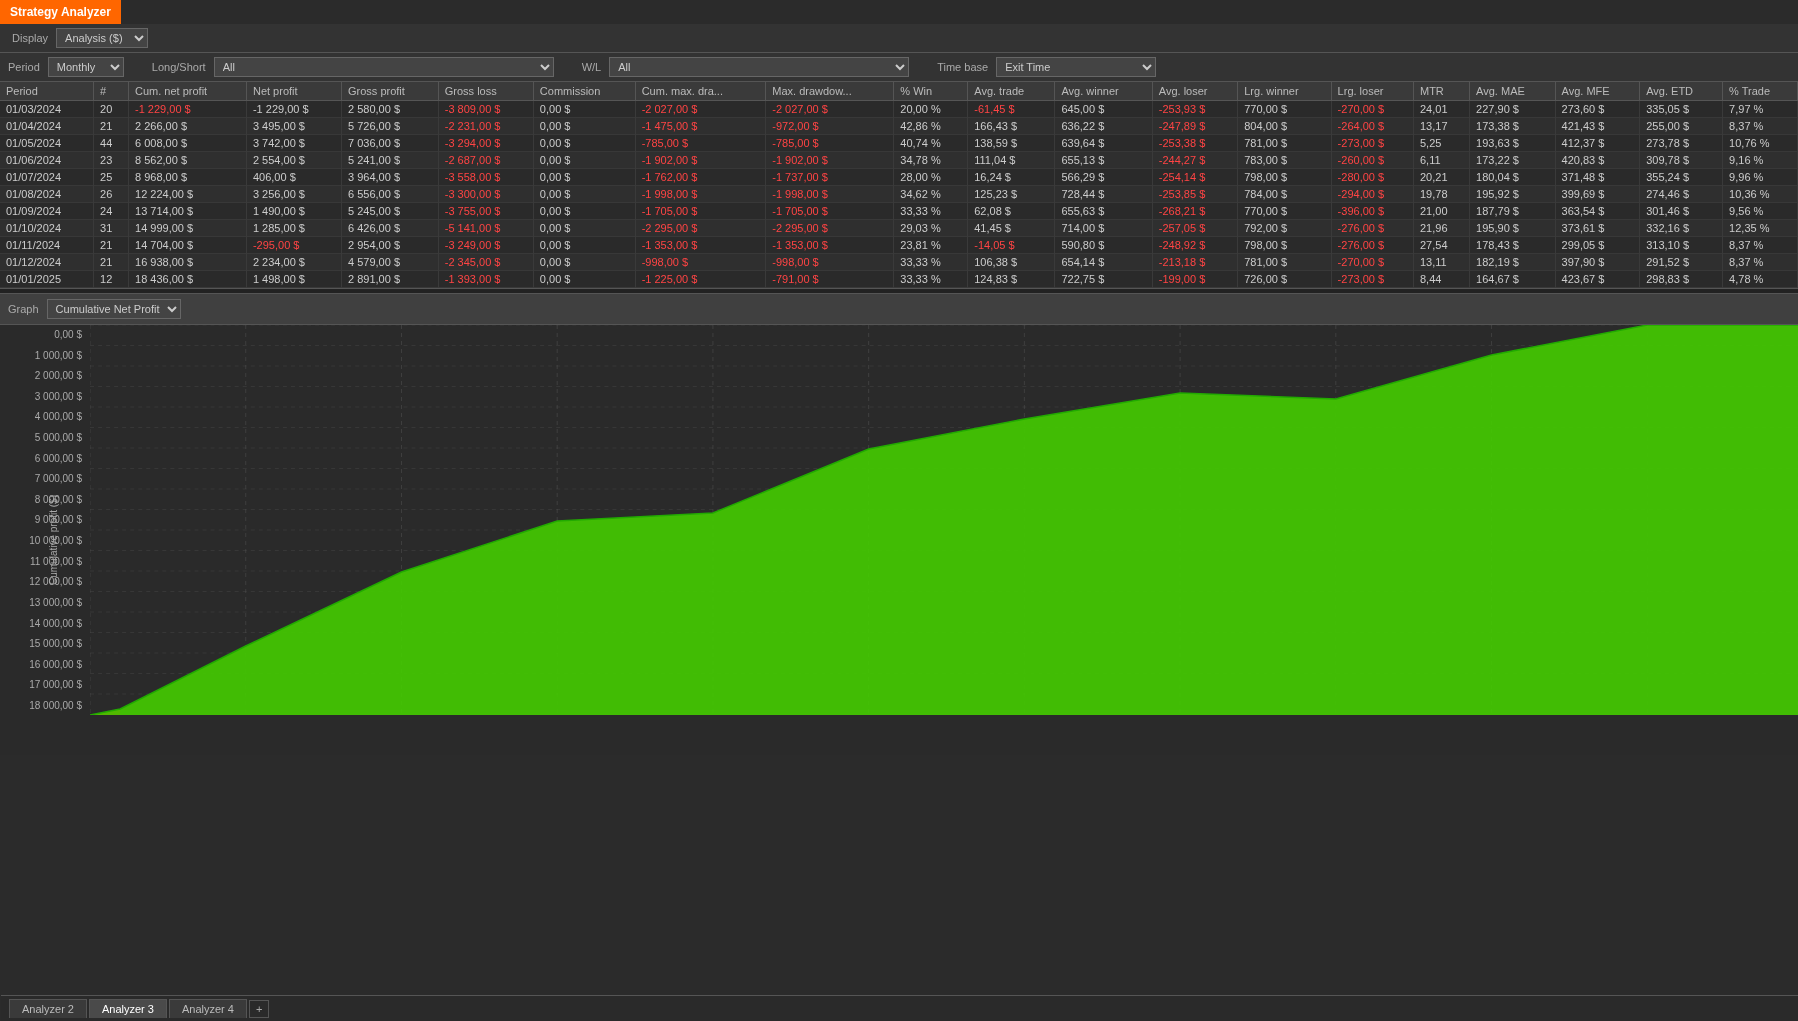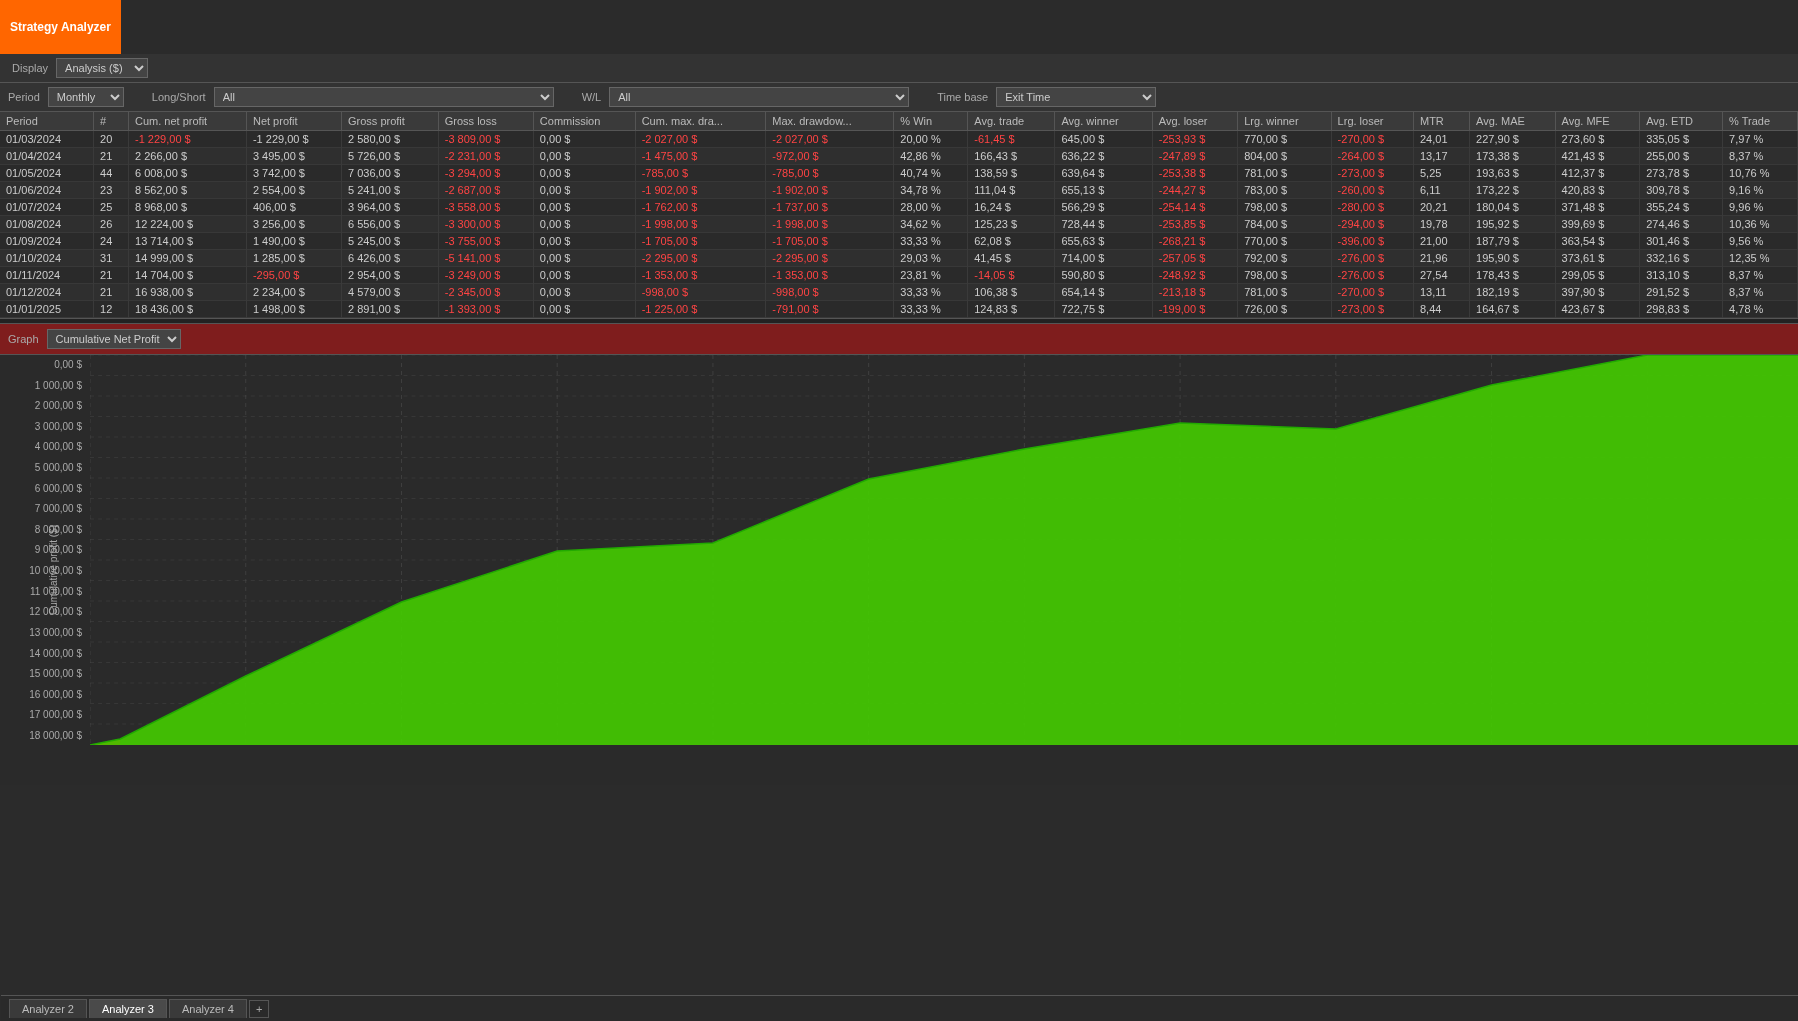--- a/index.html
+++ b/index.html
@@ -10,21 +10,21 @@
       font-size: 11px;
       overflow: hidden;
       width: 1798px;
       height: 1021px;
     }
 
     
     .strategy-header {
       background: #ff6600;
       display: inline-block;
-      padding: 20px 10px;
+      padding: 5px 10px;
       font-weight: bold;
       color: white;
       font-size: 12px;
     }
 
     
     .controls-bar {
       background: #333;
       padding: 4px 12px;
       display: flex;
@@ -102,21 +102,21 @@
     
     .divider {
       height: 6px;
       background: #222;
       border-top: 1px solid #555;
       border-bottom: 1px solid #555;
     }
 
     
     .graph-header {
-      background: #7f1d1d;
+      background: #404040;
       padding: 5px 8px;
       display: flex;
       align-items: center;
       gap: 8px;
       border-bottom: 1px solid #555;
     }
     .graph-label {
       color: #aaa;
       font-size: 11px;
     }

